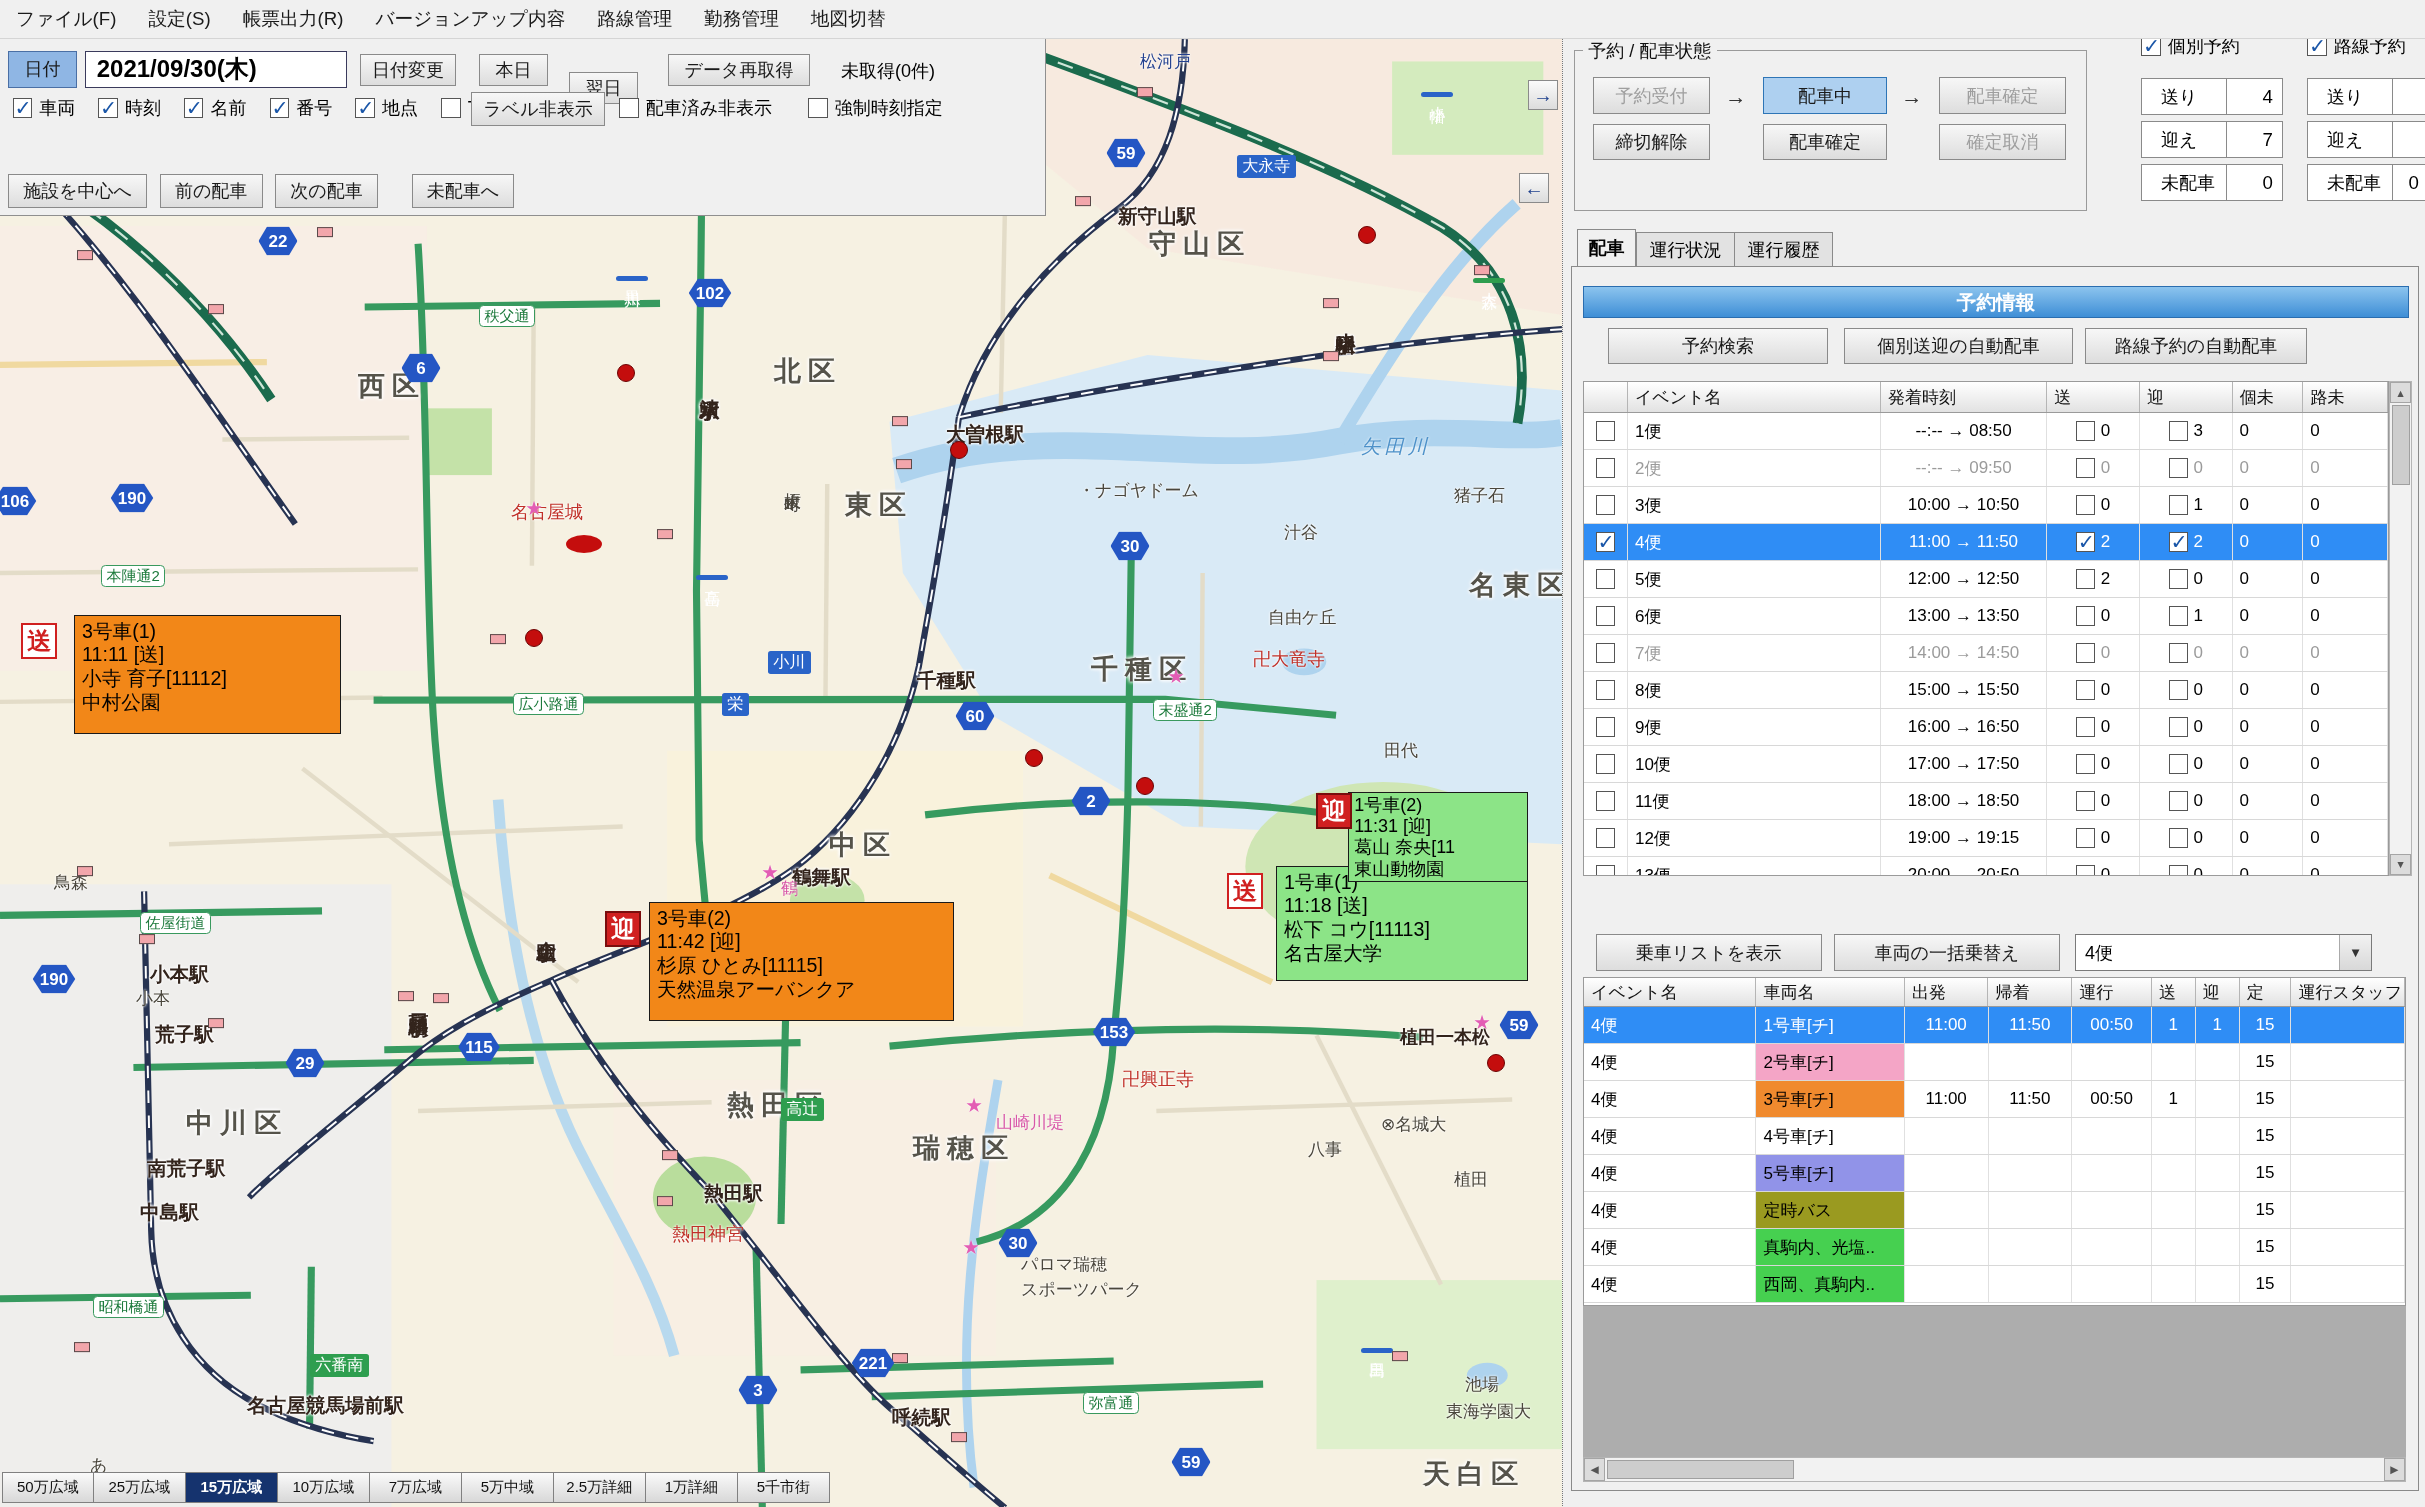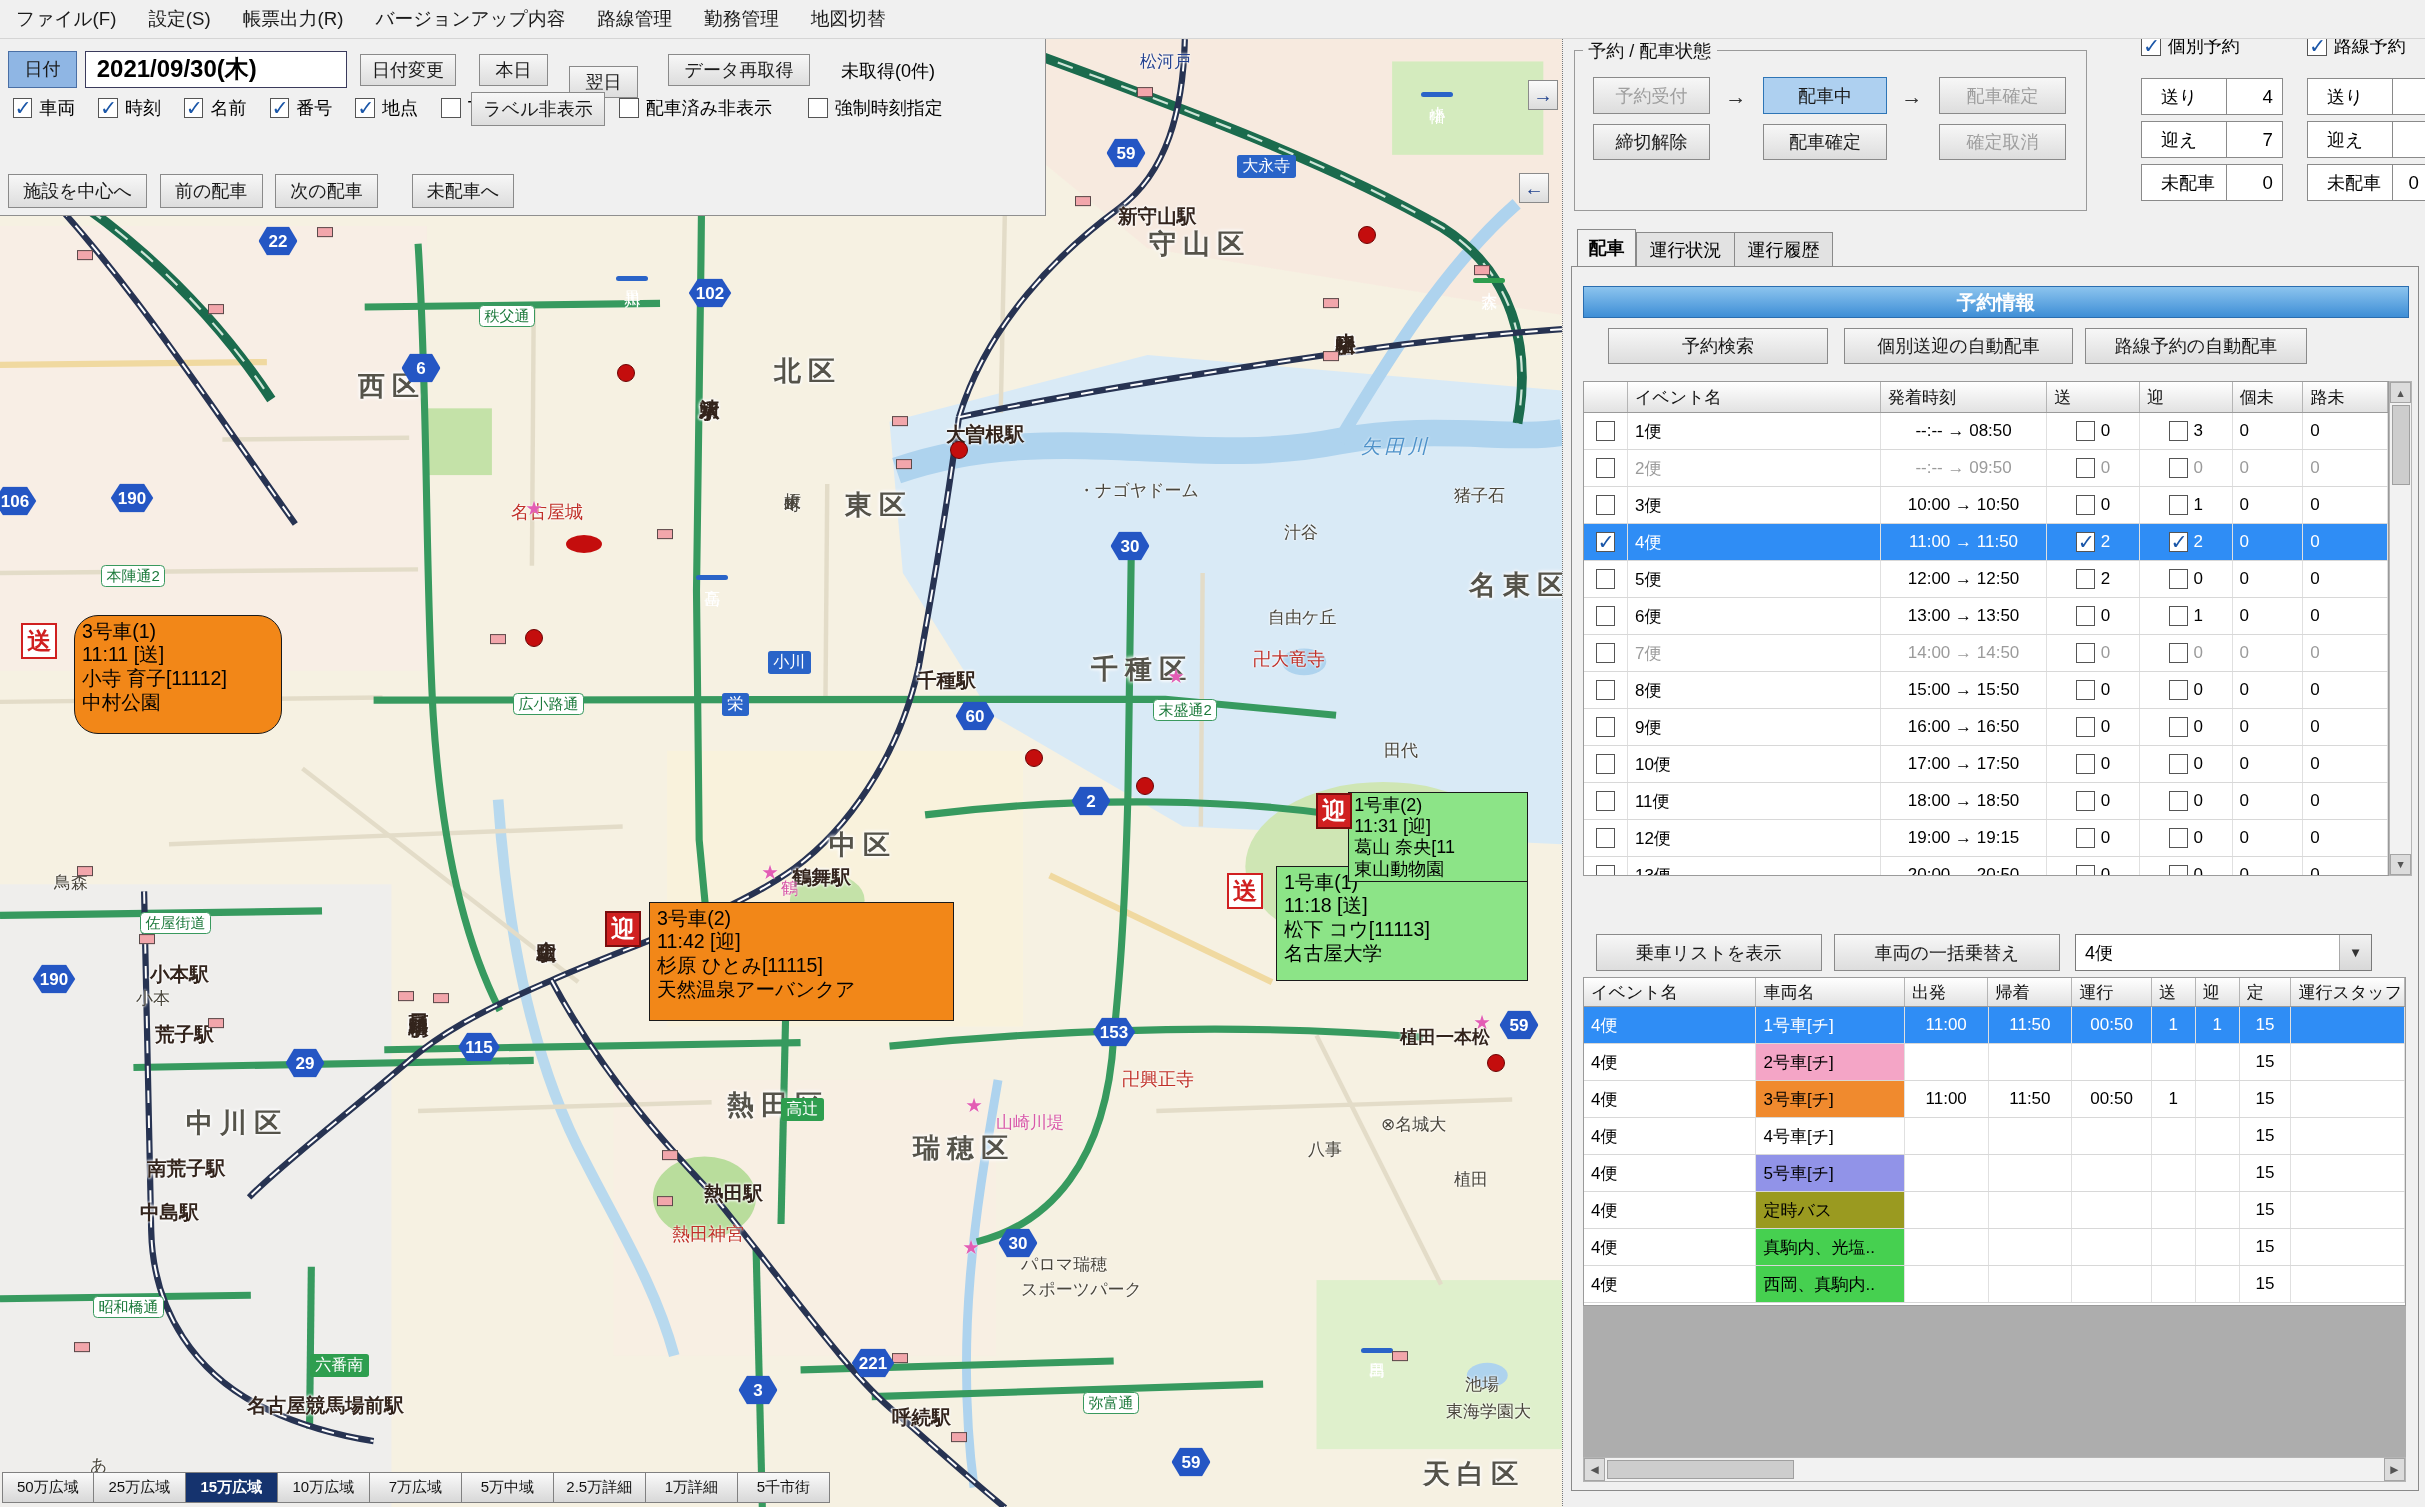--- a/index.html
+++ b/index.html
@@ -316,21 +316,21 @@
         <div class="stop" style="left: 441px; top: 959px;"></div>
         <div class="stop" style="left: 670px; top: 1116px;"></div>
         <div class="stop" style="left: 665px; top: 1162px;"></div>
         <div class="stop" style="left: 900px; top: 1319px;"></div>
         <div class="stop" style="left: 959px; top: 1398px;"></div>
         <div class="stop" style="left: 1400px; top: 1317px;"></div>
         <div class="stop" style="left: 82px; top: 1308px;"></div>
         <div class="stop" style="left: 325px; top: 193px;"></div>
         <div class="stop" style="left: 1331px; top: 317px;"></div>
         <div class="stop" style="left: 1482px; top: 231px;"></div>
-        <div class="dispatch " style="left: 74px; top: 576px; width: 208px; height: 119px; z-index: 6; border-radius: 24px;">
+        <div class="dispatch " style="left: 74px; top: 576px; width: 267px; height: 119px; z-index: 6;">
           <div>3号車(1)</div>
           <div>11:11 [送]</div>
           <div>小寺 育子[11112]</div>
           <div>中村公園</div>
         </div>
         <div class="sicon send" style="left: 21.3px; top: 584px; z-index: 7;">送</div>
         <div class="dispatch " style="left: 649px; top: 863px; width: 305px; height: 119px; z-index: 6;">
           <div>3号車(2)</div>
           <div>11:42 [迎]</div>
           <div>杉原 ひとみ[11115]</div>
@@ -354,21 +354,21 @@
       </div>
 
     <div class="panbtn" style="left:1528px;top:41px">→</div>
     <div class="panbtn" style="left:1519px;top:134px">←</div>
 
     <div id="toolbar">
       <div class="wbtn blue abs" style="left:8px;top:11.6px;width:69px;height:37px">日付</div>
       <div id="date-value" class="abs" style="left:85px;top:11.6px;width:262px;height:37px">2021/09/30(木)</div>
       <div class="wbtn abs" style="left:360px;top:15px;width:96px;height:32px">日付変更</div>
       <div class="wbtn abs" style="left:479px;top:15px;width:69px;height:32px">本日</div>
-      <div class="wbtn abs" style="left:569px;top:27px;width:69px;height:32px">翌日</div>
+      <div class="wbtn abs" style="left:569px;top:33px;width:69px;height:32px">翌日</div>
       <div class="wbtn abs" style="left:668px;top:15px;width:142px;height:32px">データ再取得</div>
       <div class="abs" style="left:841px;top:19.6px;font-size:18px">未取得(0件)</div>
 
       <div id="check-row" class="abs cbrow" style="left:12.5px;top:57px;gap:23px">
           <div class="cbrow">
             <span class="cb checked"></span>
             <span>車両</span>
           </div>
           <div class="cbrow">
             <span class="cb checked"></span>

